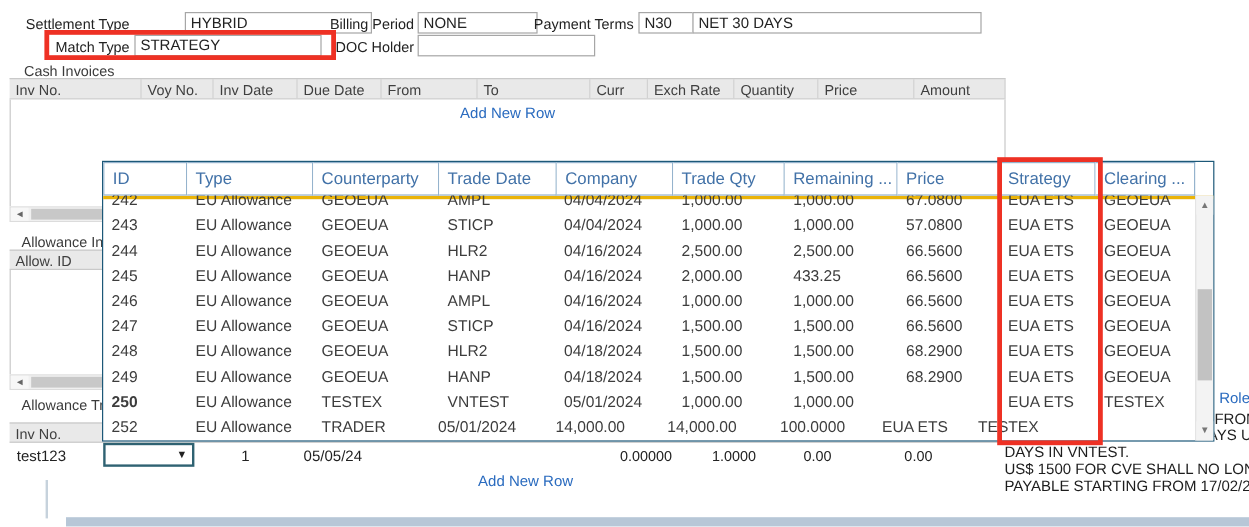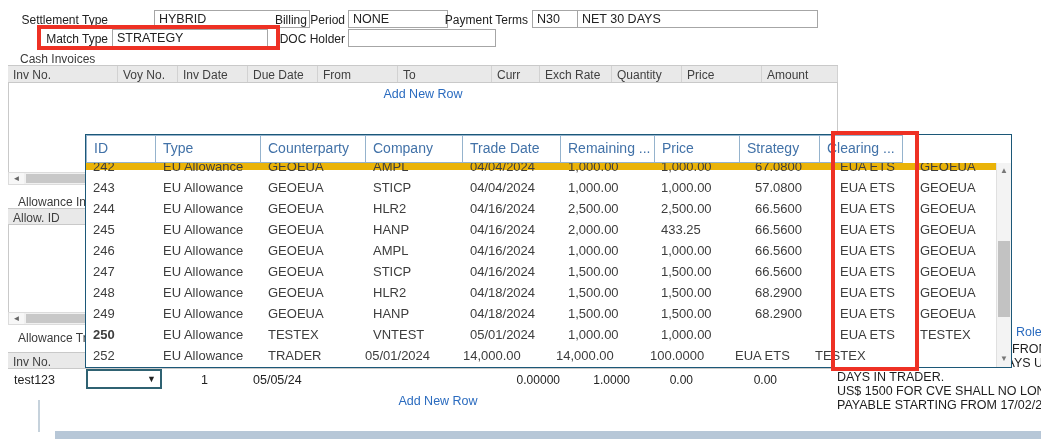--- a/index.html
+++ b/index.html
@@ -17,21 +17,21 @@
   .link{position:absolute;color:#2a6bbf;font-size:12.5px;text-align:center;cursor:pointer;white-space:nowrap;}
   .hscroll{position:absolute;display:flex;height:13px;background:#f0f0f0;border:1px solid #dcdcdc;box-sizing:border-box;}
   .sb-btn{width:15px;height:100%;background:#f7f7f7;color:#666;font-size:8px;line-height:11px;
           text-align:center;flex:none;}
   .sb-track{position:relative;flex:1;background:#f0f0f0;}
   .sb-thumb{position:absolute;top:1px;bottom:1px;background:#c8c8c8;}
   .redbox{position:absolute;border:4px solid #ee3124;box-sizing:border-box;background:transparent;pointer-events:none;}
   
   .popup{position:absolute;left:85px;top:134px;width:927px;height:234px;background:#fff;
          border:1px solid #1c5878;box-sizing:border-box;z-index:5;}
-  .phead{display:flex;height:28px;border-bottom:7px solid #eab308;}
+  .phead{display:flex;height:28px;border-bottom:3px solid #eab308;}
   .pheadcell{box-sizing:border-box;border:1px solid #95b3cd;border-left:none;color:#4272a8;
              font-size:14px;padding:4px 0 0 7px;overflow:hidden;white-space:nowrap;background:#fff;}
   .pheadcell:first-child{border-left:1px solid #95b3cd;}
   .prows{position:absolute;left:0;top:28px;right:15px;bottom:0;overflow:hidden;}
   .prow{display:flex;height:21px;}
   .prow:first-child{margin-top:-7px;}
   .pcell{box-sizing:border-box;font-size:13px;color:#3d3d3d;padding:3px 0 0 7px;
          overflow:hidden;white-space:nowrap;}
   .vscroll{position:absolute;top:28px;right:0;bottom:0;width:15px;background:#f3f3f3;
            border-left:1px solid #e0e0e0;box-sizing:border-box;}
@@ -123,31 +123,32 @@
   <div class="rowtxt" style="left:253px;top:373px;">05/05/24</div>
   <div class="num" style="left:480px;top:373px;">0.00000</div>
   <div class="num" style="left:550px;top:373px;">1.0000</div>
   <div class="num" style="left:613px;top:373px;">0.00</div>
   <div class="num" style="left:697px;top:373px;">0.00</div>
   <div class="link" style="left:8px;top:394px;width:860px;">Add New Row</div>
 
   <div class="sidetext" style="left:1016px;top:325px;color:#2a6bbf;">Role</div>
   <div class="sidetext" style="left:1012px;top:342px;">FROM</div>
   <div class="sidetext" style="left:837px;top:356px;">17/02/24 12:42 FOR MIN 50 DAYS UP TO</div>
-  <div class="sidetext" style="left:837px;top:370px;">DAYS IN TRADER.</div>
+  <div class="sidetext" style="left:837px;top:370px;">DAYS IN VNTEST.</div>
   <div class="sidetext" style="left:837px;top:384px;">US$ 1500 FOR CVE SHALL NO LONG BE</div>
   <div class="sidetext" style="left:837px;top:398px;">PAYABLE STARTING FROM 17/02/24 12.</div>
 
   <div class="popup">
     <div class="phead">
         <div class="pheadcell" style="width: 70px;">ID</div>
         <div class="pheadcell" style="width: 105px;">Type</div>
         <div class="pheadcell" style="width: 105px;">Counterparty</div>
+        <div class="pheadcell" style="width: 98px;">Trade Date</div>
         <div class="pheadcell" style="width: 97px;">Company</div>
-        <div class="pheadcell" style="width: 98px;">Trade Date</div>
+        <div class="pheadcell" style="width: 93px;">Trade Qty</div>
         <div class="pheadcell" style="width: 94px;">Remaining ...</div>
         <div class="pheadcell" style="width: 85px;">Price</div>
         <div class="pheadcell" style="width: 80px;">Strategy</div>
         <div class="pheadcell" style="width: 83px;">Clearing ...</div>
       </div>
     <div class="prows">
         <div class="prow">
           <div class="pcell" style="width: 70px;">242</div>
           <div class="pcell" style="width: 105px;">EU Allowance</div>
           <div class="pcell" style="width: 105px;">GEOEUA</div>

